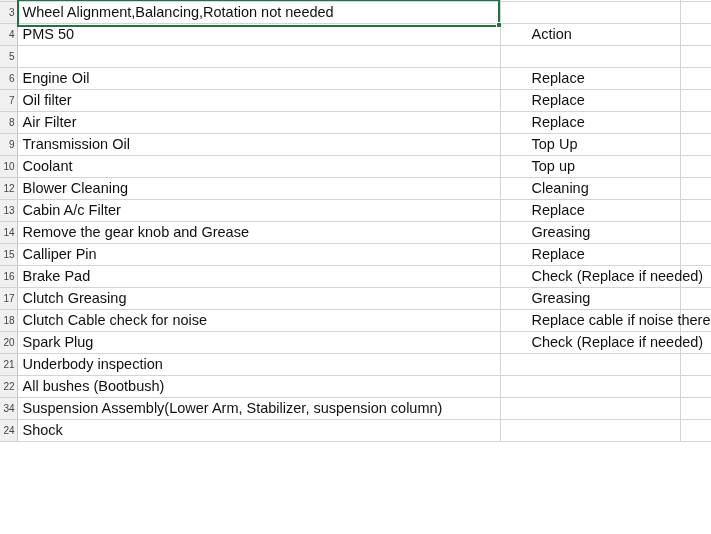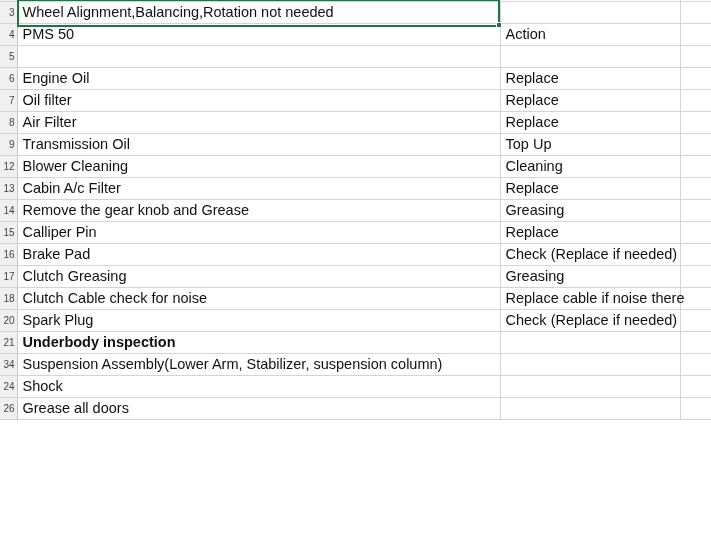--- a/index.html
+++ b/index.html
@@ -80,23 +80,24 @@
     display: inline-block;
     white-space: nowrap;
     z-index: 3;
     background: transparent;
   }
   td.cell.col-b > span.txt {
     position: relative;
     display: inline-block;
     white-space: nowrap;
     z-index: 2;
-  }
-
-  td.cell.bold > span.txt { font-weight: bold; }
+    margin-left: 26px;
+  }
+
+  td.cell.bold > span.txt { font-weight: normal; }
 
   td.cell.col-c { border-right: none; }
 
   
   #selection {
     position: absolute;
     left: 17px;
     top: -1px;
     width: 483px;
     height: 28px;
@@ -172,20 +173,26 @@
           <td class="cell col-b"><span class="txt">Replace</span></td>
           <td class="cell col-c"><span class="txt"></span></td>
         </tr>
         <tr>
           <td class="rowhead">9</td>
           <td class="cell col-a"><span class="txt">Transmission Oil</span></td>
           <td class="cell col-b"><span class="txt">Top Up</span></td>
           <td class="cell col-c"><span class="txt"></span></td>
         </tr>
         <tr>
+          <td class="rowhead">10</td>
+          <td class="cell col-a"><span class="txt">Coolant</span></td>
+          <td class="cell col-b"><span class="txt">Top up</span></td>
+          <td class="cell col-c"><span class="txt"></span></td>
+        </tr>
+        <tr>
           <td class="rowhead">12</td>
           <td class="cell col-a"><span class="txt">Blower Cleaning</span></td>
           <td class="cell col-b"><span class="txt">Cleaning</span></td>
           <td class="cell col-c"><span class="txt"></span></td>
         </tr>
         <tr>
           <td class="rowhead">13</td>
           <td class="cell col-a"><span class="txt">Cabin A/c Filter</span></td>
           <td class="cell col-b"><span class="txt">Replace</span></td>
           <td class="cell col-c"><span class="txt"></span></td>
@@ -226,36 +233,36 @@
           <td class="cell col-b"><span class="txt">Check (Replace if needed)</span></td>
           <td class="cell col-c"><span class="txt"></span></td>
         </tr>
         <tr>
           <td class="rowhead">21</td>
           <td class="cell col-a bold"><span class="txt">Underbody inspection</span></td>
           <td class="cell col-b"><span class="txt"></span></td>
           <td class="cell col-c"><span class="txt"></span></td>
         </tr>
         <tr>
+          <td class="rowhead">22</td>
+          <td class="cell col-a"><span class="txt">All bushes (Bootbush)</span></td>
+          <td class="cell col-b"><span class="txt"></span></td>
+          <td class="cell col-c"><span class="txt"></span></td>
+        </tr>
+        <tr>
           <td class="rowhead">34</td>
           <td class="cell col-a"><span class="txt">Suspension Assembly(Lower Arm, Stabilizer, suspension column)</span></td>
           <td class="cell col-b"><span class="txt"></span></td>
           <td class="cell col-c"><span class="txt"></span></td>
         </tr>
         <tr>
           <td class="rowhead">24</td>
           <td class="cell col-a"><span class="txt">Shock</span></td>
           <td class="cell col-b"><span class="txt"></span></td>
           <td class="cell col-c"><span class="txt"></span></td>
         </tr>
-        <tr>
-          <td class="rowhead">26</td>
-          <td class="cell col-a"><span class="txt">Grease all doors</span></td>
-          <td class="cell col-b"><span class="txt"></span></td>
-          <td class="cell col-c"><span class="txt"></span></td>
-        </tr>
       </tbody>
   </table>
 
   <div id="selection"></div>
   <div id="fill-handle"></div>
 
 </div>
 
 </body></html>

